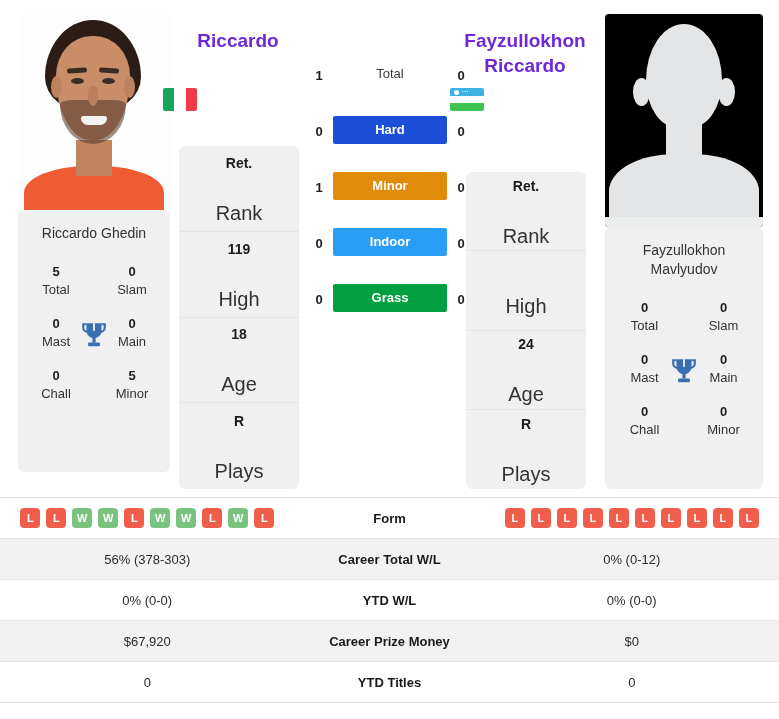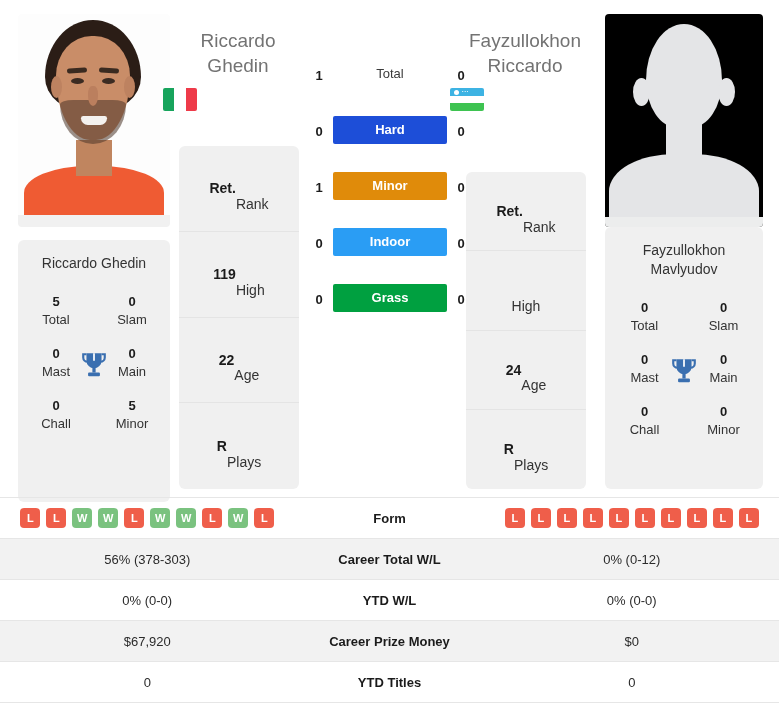--- a/index.html
+++ b/index.html
@@ -85,21 +85,21 @@
     position:absolute; left:4px; top:140px; width:150px; height:64px;
     background:#e4e5e7;
     border-radius: 44% 44% 0 0 / 58% 58% 0 0;
   }
   .sil-strip { position:absolute; left:0; bottom:0; width:100%; height:10px;
     background:#eceded; }
 
   
   .pname {
     position: absolute; top: 28px; width: 150px; text-align: center;
-    font-size: 19px; font-weight: normal; line-height: 25px; color: #737373;
+    font-size: 19px; font-weight: bold; line-height: 25px; color: #6d28d9;
   }
   .pname.left  { left: 163px; }
   .pname.right { left: 450px; }
 
   .flagwrap { position:absolute; width:150px; text-align:center; top:88px; }
   .flagwrap.left  { left: 163px; }
   .flagwrap.right { left: 450px; }
   .flag { display:inline-block; width:34px; height:23px; border-radius:2px;
           overflow:hidden; vertical-align:middle; }
   .flag-it { display:flex; }
@@ -130,31 +130,31 @@
   .barrow .lbl.filled { color: #ffffff; font-weight: bold; }
 
   
   .card {
     position: absolute; background: #f0f0f0; border-radius: 6px;
   }
   .card.rank { width: 120px; }
   .card.rank.left  { left: 179px; top: 146px; height: 343px; }
   .card.rank.right { left: 466px; top: 172px; height: 317px; }
   .card.summary { width: 152px; }
-  .card.summary.left  { left: 18px; top: 240px; height: 262px; }
+  .card.summary.left  { left: 18px; top: 210px; height: 262px; }
   .card.summary.right { left: 605px; top: 227px; height: 262px; width: 158px; }
 
   .rankcell {
-    height: 25%; display: flex; flex-direction: row;
+    height: 25%; display: flex; flex-direction: column;
     align-items: center; justify-content: center;
     border-bottom: 1px solid #e4e4e4;
   }
   .rankcell:last-child { border-bottom: none; }
   .rankcell .v { font-size: 14px; font-weight: bold; color: #1b1b1b; line-height: 18px; }
-  .rankcell .k { font-size: 14px; color: #333; line-height: 19px; margin-top: 32px; }
+  .rankcell .k { font-size: 20px; color: #333; line-height: 19px; margin-top: 32px; }
 
   .sumtitle {
     text-align: center; font-size: 14px; color: #333; padding: 14px 8px 0;
     line-height: 19px;
   }
   .sumgrid { position: relative; padding-top: 12px; }
   .sumrow { display: flex; height: 52px; align-items: center; }
   .sumcell { flex: 1 1 0; text-align: center; }
   .sumcell .v { font-size: 13px; font-weight: bold; color: #1b1b1b; line-height: 18px; }
   .sumcell .k { font-size: 13px; color: #333; line-height: 18px; }
@@ -209,21 +209,20 @@
       <div class="sil-head"></div>
       <div class="sil-ear-l"></div>
       <div class="sil-ear-r"></div>
       <div class="sil-neck"></div>
       <div class="sil-body"></div>
       <div class="sil-strip"></div>
     </div>
 
     <div class="pname left">
       <div>Riccardo</div>
-      <div>Ghedin</div>
     </div>
     <div class="pname right">
       <div>Fayzullokhon</div>
       <div>Riccardo</div>
     </div>
 
     <div class="flagwrap left">
       <span class="flag flag-it">
         <i style="background:#17a45c"></i>
           <i style="background:#ffffff"></i>
@@ -277,21 +276,21 @@
     <div class="card rank left">
       <div class="rankcell">
         <span class="v">Ret.</span>
         <span class="k">Rank</span>
       </div>
       <div class="rankcell">
         <span class="v">119</span>
         <span class="k">High</span>
       </div>
       <div class="rankcell">
-        <span class="v">22</span>
+        <span class="v">18</span>
         <span class="k">Age</span>
       </div>
       <div class="rankcell">
         <span class="v">R</span>
         <span class="k">Plays</span>
       </div>
     </div>
 
     <div class="card rank right">
       <div class="rankcell">

